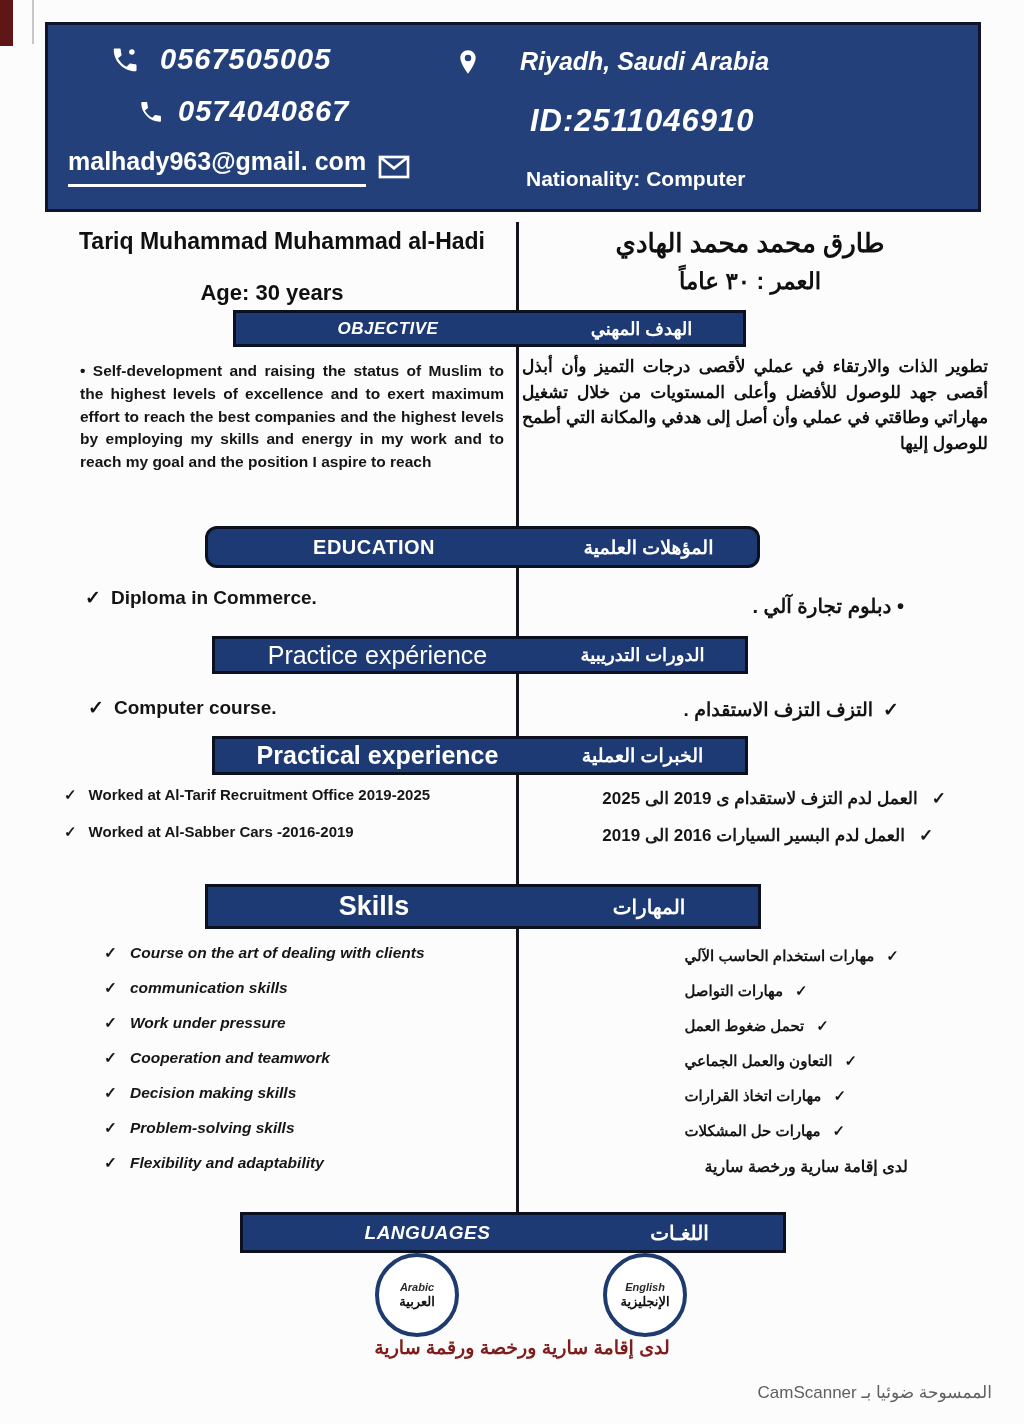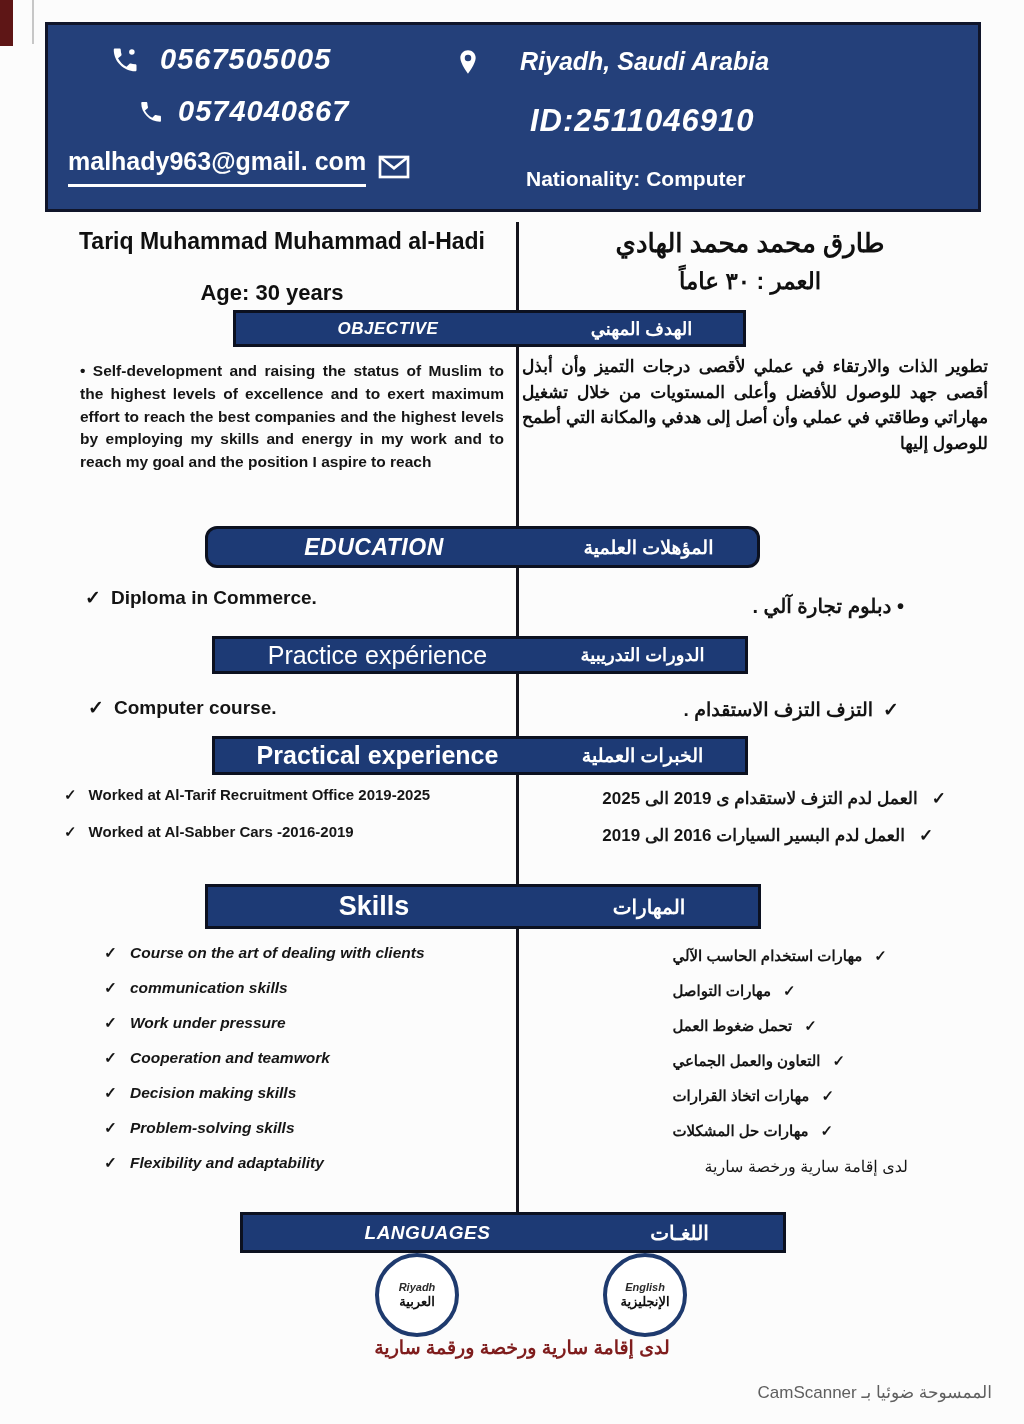--- a/index.html
+++ b/index.html
@@ -36,21 +36,21 @@
   .divider { position:absolute; left:516px; top:222px; width:3px; height:991px; background:#14141c; }
 
   
   .bar { position:absolute; background:#1d3a75; border:3px solid #0c1120; color:#fff; display:flex; align-items:center; }
   .seg { display:flex; align-items:center; justify-content:center; height:100%;margin-left:10px; }
   .seg-ar { flex:1; direction:rtl; font-weight:bold; }
   .bar-objective { left:233px; top:310px; width:513px; height:37px; }
   .bar-objective .seg-en { width:284px; font-style:italic; font-weight:bold; font-size:17px; letter-spacing:.5px; }
   .bar-objective .seg-ar { font-size:18px; }
   .bar-education { left:205px; top:526px; width:555px; height:42px; border-radius:12px; }
-  .bar-education .seg-en { width:312px; font-style:italic; font-weight:bold; font-size:23px; letter-spacing:.5px; }
+  .bar-education .seg-en { width:312px; font-weight:bold; font-size:20px; letter-spacing:.5px; }
   .bar-education .seg-ar { font-size:19px; }
   .bar-practice  { left:212px; top:636px; width:536px; height:38px; }
   .bar-practice .seg-en { width:305px; font-weight:normal; font-size:25px; }
   .bar-practice .seg-ar { font-size:18px; }
   .bar-practical { left:212px; top:736px; width:536px; height:39px; }
   .bar-practical .seg-en { width:305px; font-weight:bold; font-size:25px; }
   .bar-practical .seg-ar { font-size:19px; }
   .bar-skills    { left:205px; top:884px; width:556px; height:45px; }
   .bar-skills .seg-en { width:312px; font-weight:bold; font-size:27px; }
   .bar-skills .seg-ar { font-size:20px; }
@@ -75,21 +75,21 @@
   .pract-en { position:absolute; left:64px; top:786px; display:flex; flex-direction:column; gap:19px; }
   .pract-en .row { display:flex; gap:12px; align-items:baseline; font-size:15px; font-weight:bold; }
   .pract-ar { position:absolute; right:78px; top:788px; display:flex; flex-direction:column; gap:16px; align-items:flex-end; direction:rtl; }
   .pract-ar .row { display:flex; gap:14px; align-items:baseline; font-size:17px; font-weight:bold; }
 
   .skills-en { position:absolute; left:104px; top:944px; display:flex; flex-direction:column; gap:17px; }
   .skills-en .row { display:flex; gap:13px; align-items:baseline; font-size:15.5px; font-weight:bold; }
   .skills-en .row .li-text { font-style:italic; }
   .skills-ar { position:absolute; right:116px; top:947px; display:flex; flex-direction:column; gap:17px; align-items:flex-end; direction:rtl; }
   .skills-ar .row { display:flex; gap:12px; align-items:baseline; font-size:15px; font-weight:bold; }
-  .skills-ar .note { font-size:16px; font-weight:normal; margin-left:32px; }
+  .skills-ar .note { font-size:16px; font-weight:bold; margin-left:20px; }
 
   
   .circle { position:absolute; width:84px; height:84px; border:4px solid #1e3a6e; border-radius:50%;
             background:#fff; display:flex; flex-direction:column; align-items:center; justify-content:center; gap:1px; }
   .circle-ar { left:375px; top:1253px; }
   .circle-en { left:603px; top:1253px; }
   .circle .l1 { font-size:11px; font-style:italic; font-weight:bold; color:#2a2a2a; }
   .circle .l2 { font-size:13px; font-weight:bold; color:#0f0f0f; direction:rtl; }
 
   .bottom-note { position:absolute; left:262px; top:1336px; width:520px; text-align:center; font-size:19px;
@@ -267,21 +267,21 @@
         <span class="li-text">مهارات حل المشكلات</span>
       </div>
     <div class="note">لدى إقامة سارية ورخصة سارية</div>
   </div>
 
   <div class="bar bar-languages">
     <span class="seg seg-en">LANGUAGES</span>
     <span class="seg seg-ar">اللغـات</span>
   </div>
   <div class="circle circle-ar">
-    <span class="l1">Riyadh</span>
+    <span class="l1">Arabic</span>
     <span class="l2">العربية</span>
   </div>
   <div class="circle circle-en">
     <span class="l1">English</span>
     <span class="l2">الإنجليزية</span>
   </div>
 
   <div class="bottom-note">لدى إقامة سارية ورخصة ورقمة سارية</div>
   <div class="footer">الممسوحة ضوئيا بـ CamScanner</div>
 

